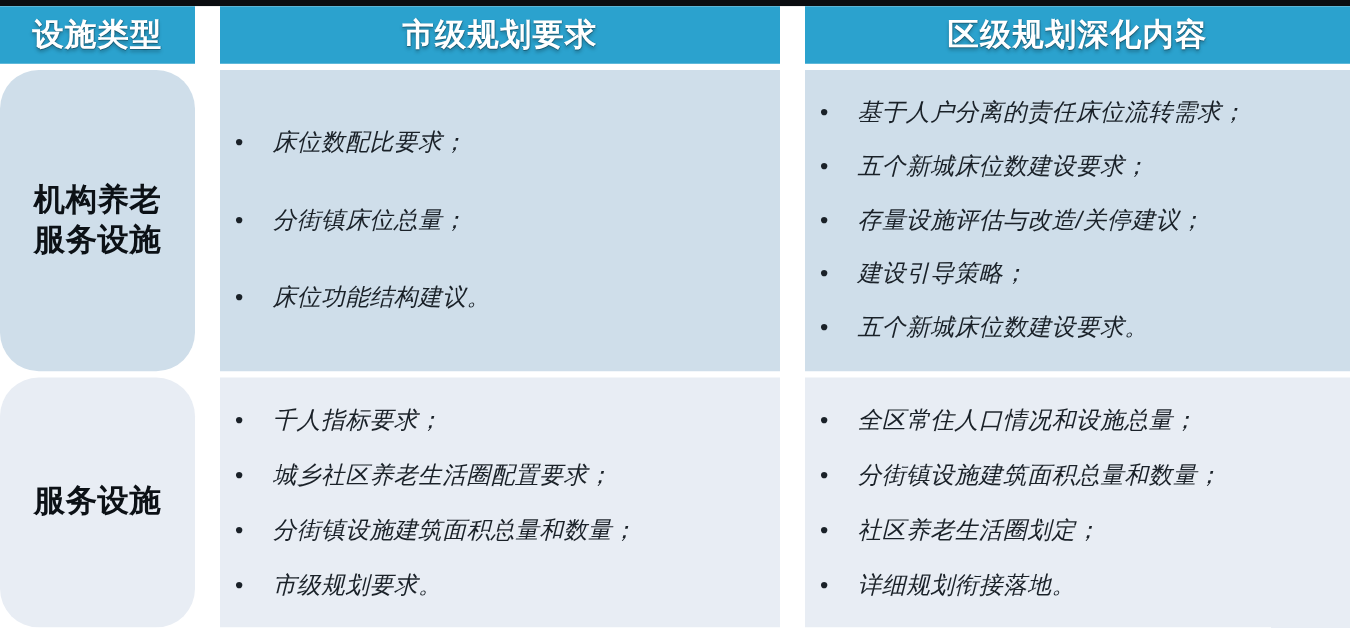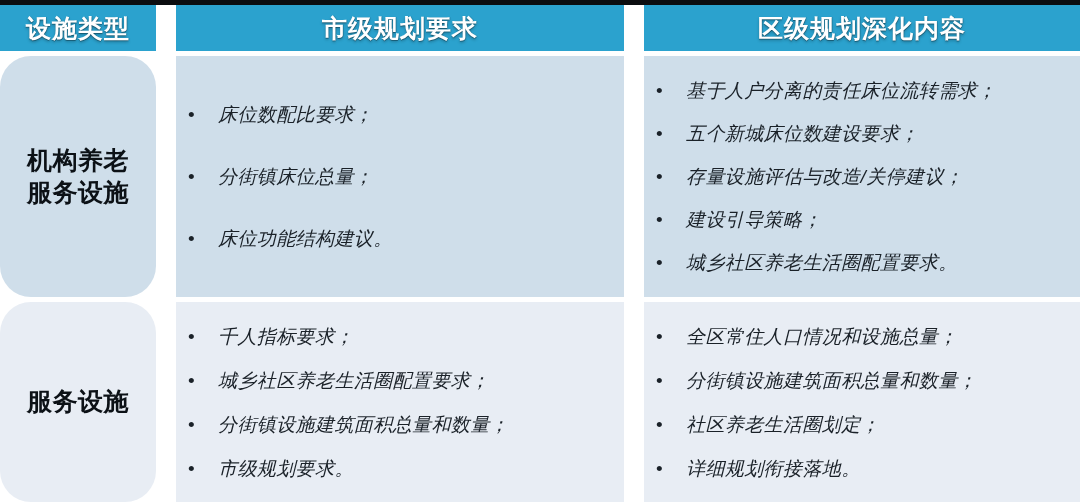--- a/index.html
+++ b/index.html
@@ -208,21 +208,21 @@
           <li class="bullet">
             <span class="bullet-dot">•</span>
             <span class="bullet-text">存量设施评估与改造/关停建议；</span>
           </li>
           <li class="bullet">
             <span class="bullet-dot">•</span>
             <span class="bullet-text">建设引导策略；</span>
           </li>
           <li class="bullet">
             <span class="bullet-dot">•</span>
-            <span class="bullet-text">城乡社区养老生活圈配置要求。</span>
+            <span class="bullet-text">五个新城床位数建设要求。</span>
           </li>
         </ul>
       </div>
     </div>
 
     <div class="trow row-1">
 
       <div class="td col-type td-type">
         <div class="type-label">
           <span class="ln">服务设施</span>

